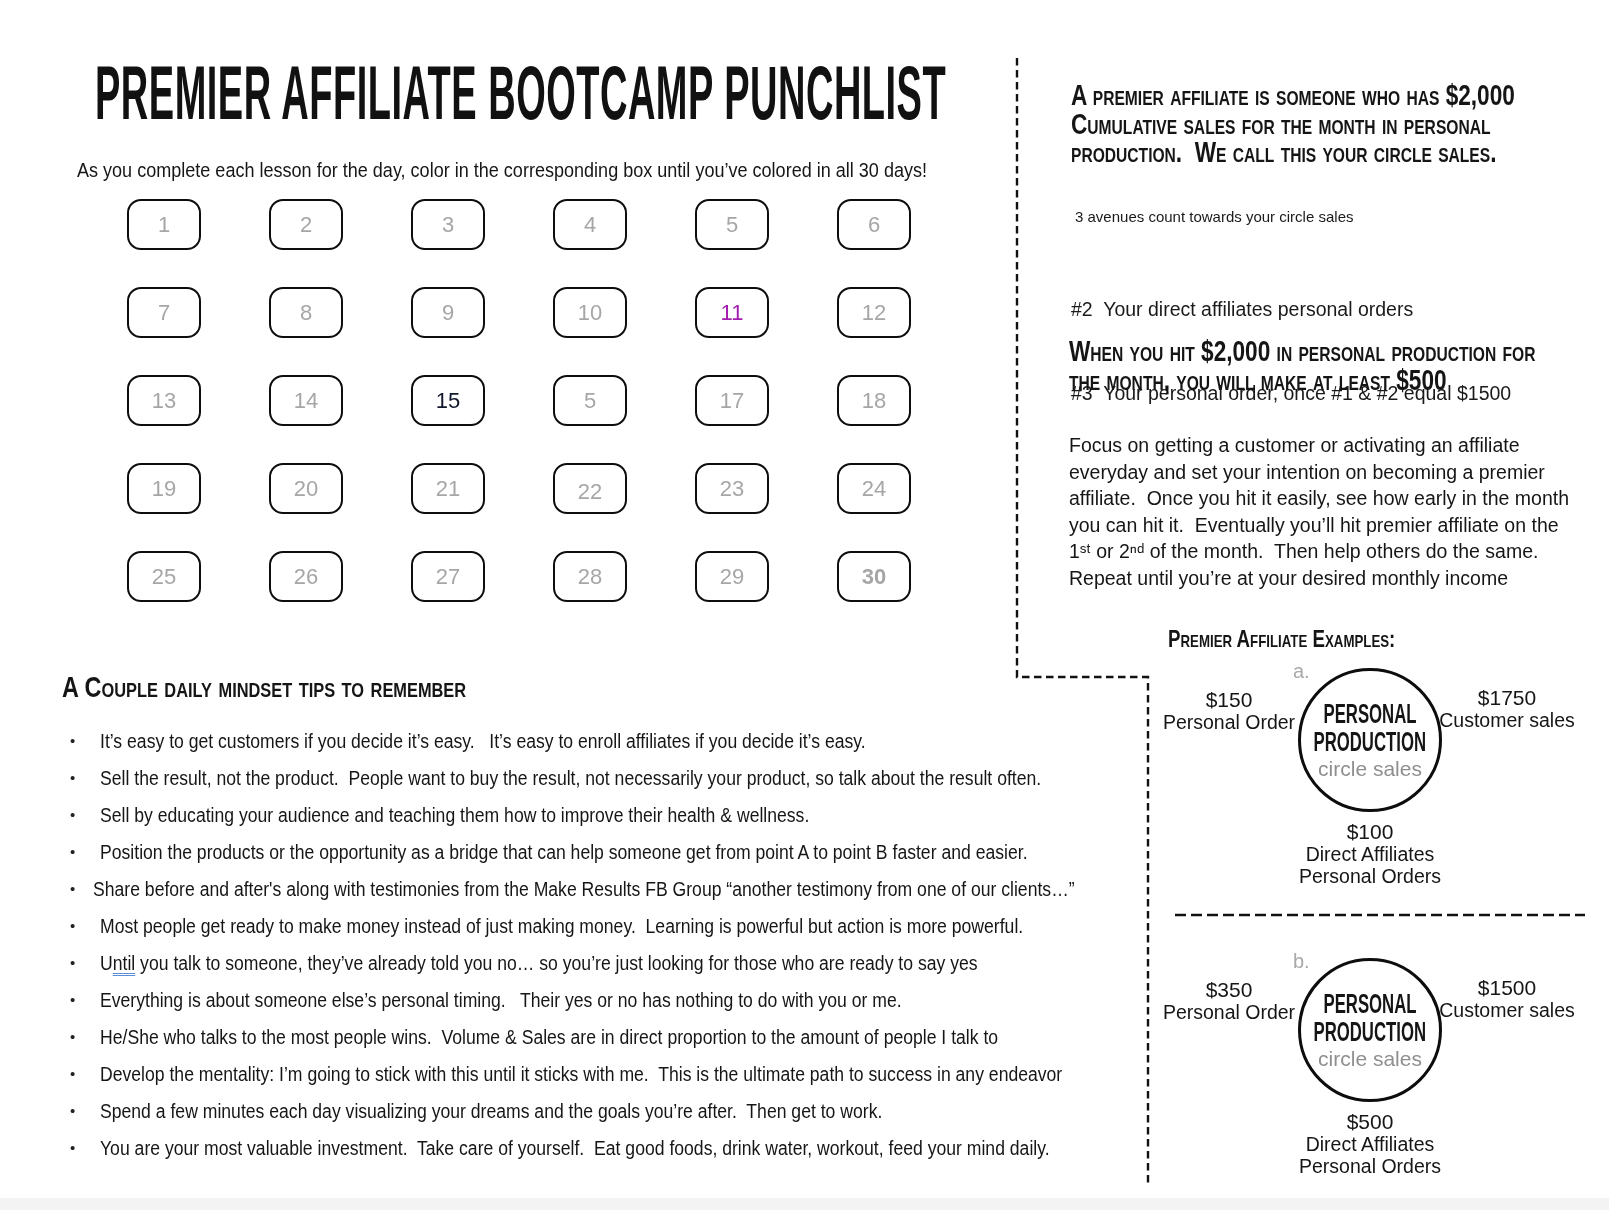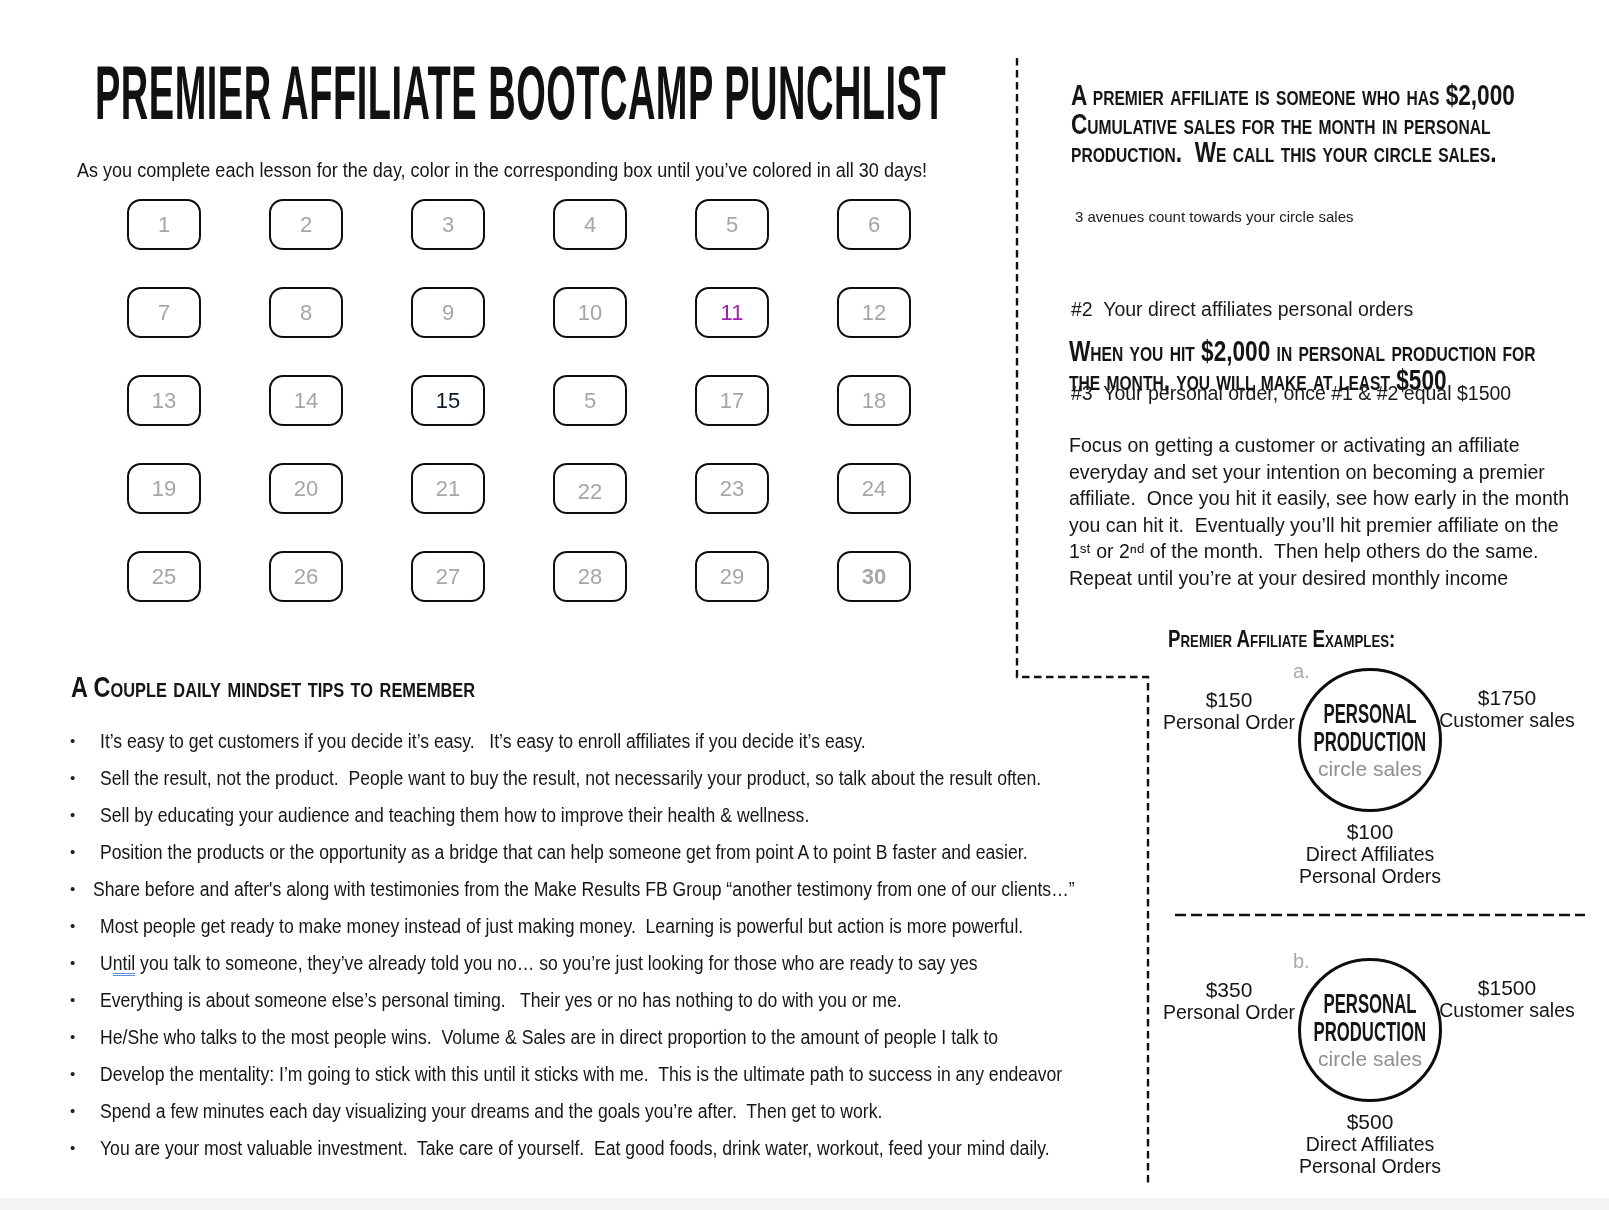--- a/index.html
+++ b/index.html
@@ -14,21 +14,21 @@
   .title .cond{transform:scaleX(0.50);letter-spacing:1px;}
   .subtitle{left:77px;top:158px;font-size:20.5px;line-height:24px;color:#161616;}
   .subtitle .cond{transform:scaleX(0.88);}
 
   .punch-grid{left:127px;top:199px;display:grid;grid-template-columns:repeat(6,74px);
               grid-auto-rows:51px;column-gap:68px;row-gap:37px;}
   .day-box{width:74px;height:51px;border:2.5px solid #0d0d0d;border-radius:14px;
            box-sizing:border-box;display:flex;align-items:center;justify-content:center;background:#fff;}
   .day-num{font-size:22px;line-height:22px;}
 
-  .mindset-head{left:62px;top:670px;font-size:30px;line-height:34px;margin-left:9px;}
+  .mindset-head{left:62px;top:670px;font-size:30px;line-height:34px;}
   .mindset-head .cond{transform:scaleX(0.78);}
 
   .mindset-list{left:58px;top:729px;margin:0;padding:0;list-style:none;width:1150px;}
   .mindset-list li{height:37px;display:flex;align-items:flex-start;}
   .b-dot{width:42px;padding-left:12px;box-sizing:border-box;font-size:15px;line-height:24px;color:#222;}
   .b-text{display:inline-block;transform:scaleX(0.88);transform-origin:left top;
           white-space:pre;font-size:20px;line-height:24px;color:#161616;}
   .grammar{text-decoration:underline double;text-decoration-color:#5b8ed6;
            text-underline-offset:3px;text-decoration-thickness:1px;}
 

